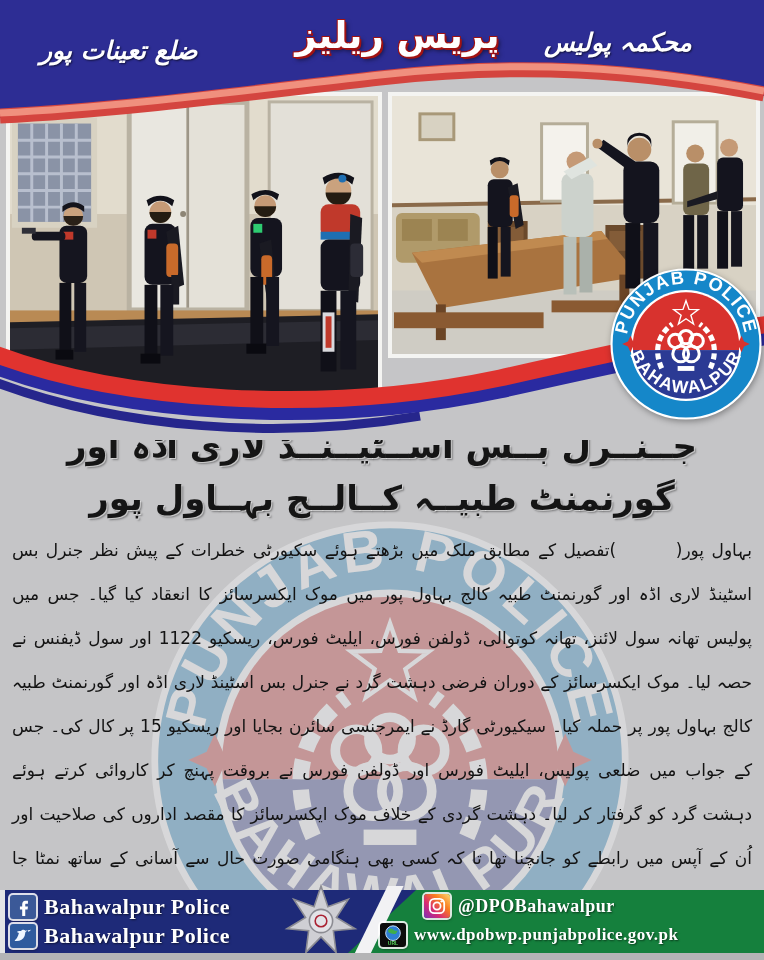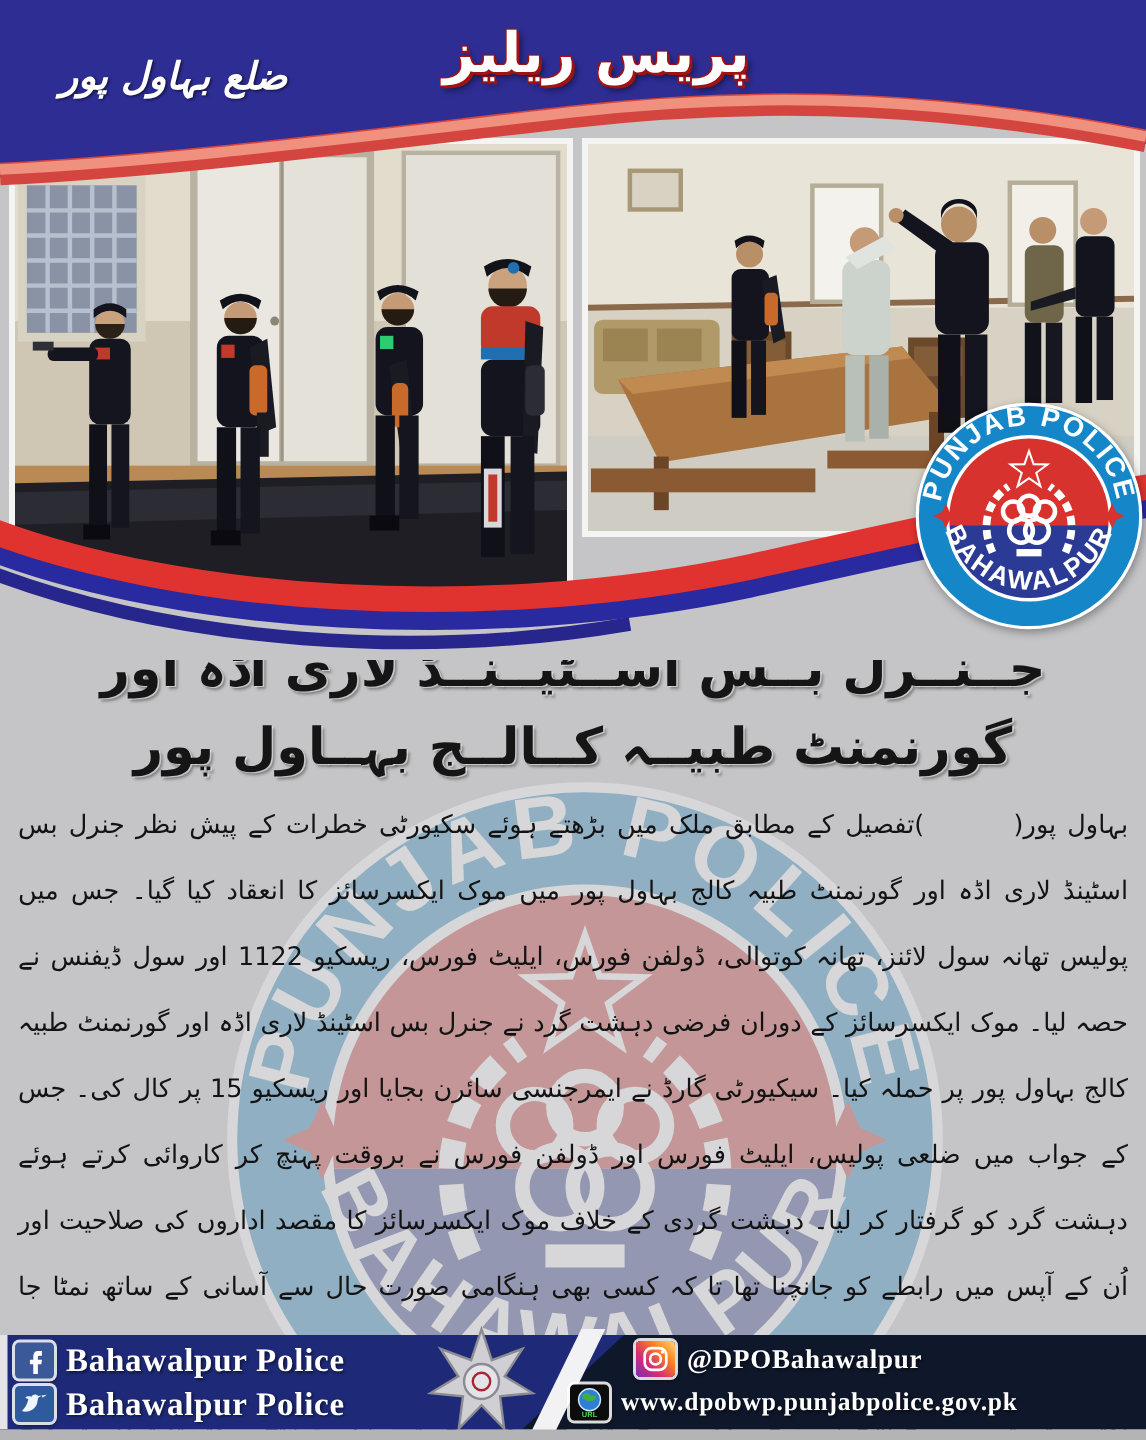--- a/index.html
+++ b/index.html
@@ -38,21 +38,21 @@
   .headline .l1{font-size:34px;line-height:52px;letter-spacing:.5px;
     text-shadow:1px 1px 0 rgba(255,255,255,.55),2px 2px 2px rgba(0,0,0,.35);}
   .headline .l2{font-size:30px;line-height:50px;word-spacing:18px;
     text-shadow:1px 1px 0 rgba(255,255,255,.55),2px 2px 2px rgba(0,0,0,.35);}
 
   
   .body-text{position:absolute;left:12px;right:12px;top:528px;z-index:3;direction:rtl;
     text-align:justify;font-size:17px;line-height:44px;color:#131313;}
 
   
-  .footer{position:absolute;left:0;top:890px;width:764px;height:63px;background:#0f172a;z-index:8;}
+  .footer{position:absolute;left:0;top:890px;width:764px;height:63px;background:#15803d;z-index:8;}
   .footer .navy{position:absolute;left:0;top:0;width:430px;height:63px;background:#1e2a78;
     clip-path:polygon(0 0,416px 0,348px 63px,0 63px);border-left:5px solid #e4e4e6;box-sizing:border-box;}
   .footer .white-stripe{position:absolute;left:370px;top:-4px;width:16px;height:72px;background:#f2f2f4;
     transform:skewX(-26deg);}
   .footer .badge{position:absolute;left:282px;top:-6px;width:78px;height:74px;z-index:4;}
   .f-row{position:absolute;display:flex;align-items:center;gap:8px;color:#fff;z-index:3;
     font-family:"Liberation Serif",serif;font-weight:bold;text-shadow:1px 1px 2px rgba(0,0,0,.55);}
   .f-fb{left:10px;top:4px;}
   .f-tw{left:10px;top:33px;}
   .f-ig{left:424px;top:4px;}
@@ -264,21 +264,22 @@
       </svg>
     </div>
   </div>
 
   <svg class="header-svg" viewBox="0 0 764 140">
     <path d="M0,0 H764 V96 C640,72 520,64 380,80 C240,96 120,112 0,118 Z" fill="#2d2d94"></path>
     <path d="M0,116 C120,110 240,94 380,78 C520,62 640,70 764,94" fill="none" stroke="#d4453f" stroke-width="15"></path>
     <path d="M0,113 C120,107 240,91 380,75 C520,59 640,67 764,91" fill="none" stroke="#f0907e" stroke-width="7"></path>
   </svg>
   <div class="header-text hdr-center">پریس ریلیز</div>
-  <div class="header-text hdr-left">ضلع بہاول پور</div>
+  <div class="header-text hdr-right">محکمہ پولیس</div>
+  <div class="header-text hdr-left">ضلع تعینات پور</div>
 
   <svg class="swoosh" viewBox="0 0 764 130">
     <path d="M0,130 L0,62 C120,109 320,124 500,86 C620,59 700,42 764,32 L764,130 Z" fill="#c5c5c7"></path>
     <path d="M-5,72 C120,119 280,130 420,106" fill="none" stroke="#26268c" stroke-width="9"></path>
     <path d="M-5,58 C120,105 320,120 500,82 C620,55 700,38 770,28" fill="none" stroke="#2a2aa0" stroke-width="13"></path>
     <path d="M-5,44 C120,91 320,106 500,68 C620,41 700,24 770,14" fill="none" stroke="#e0332f" stroke-width="17"></path>
   </svg>
 
   <svg class="logo-main" viewBox="0 0 100 100">
     <use href="#police-logo"></use>

